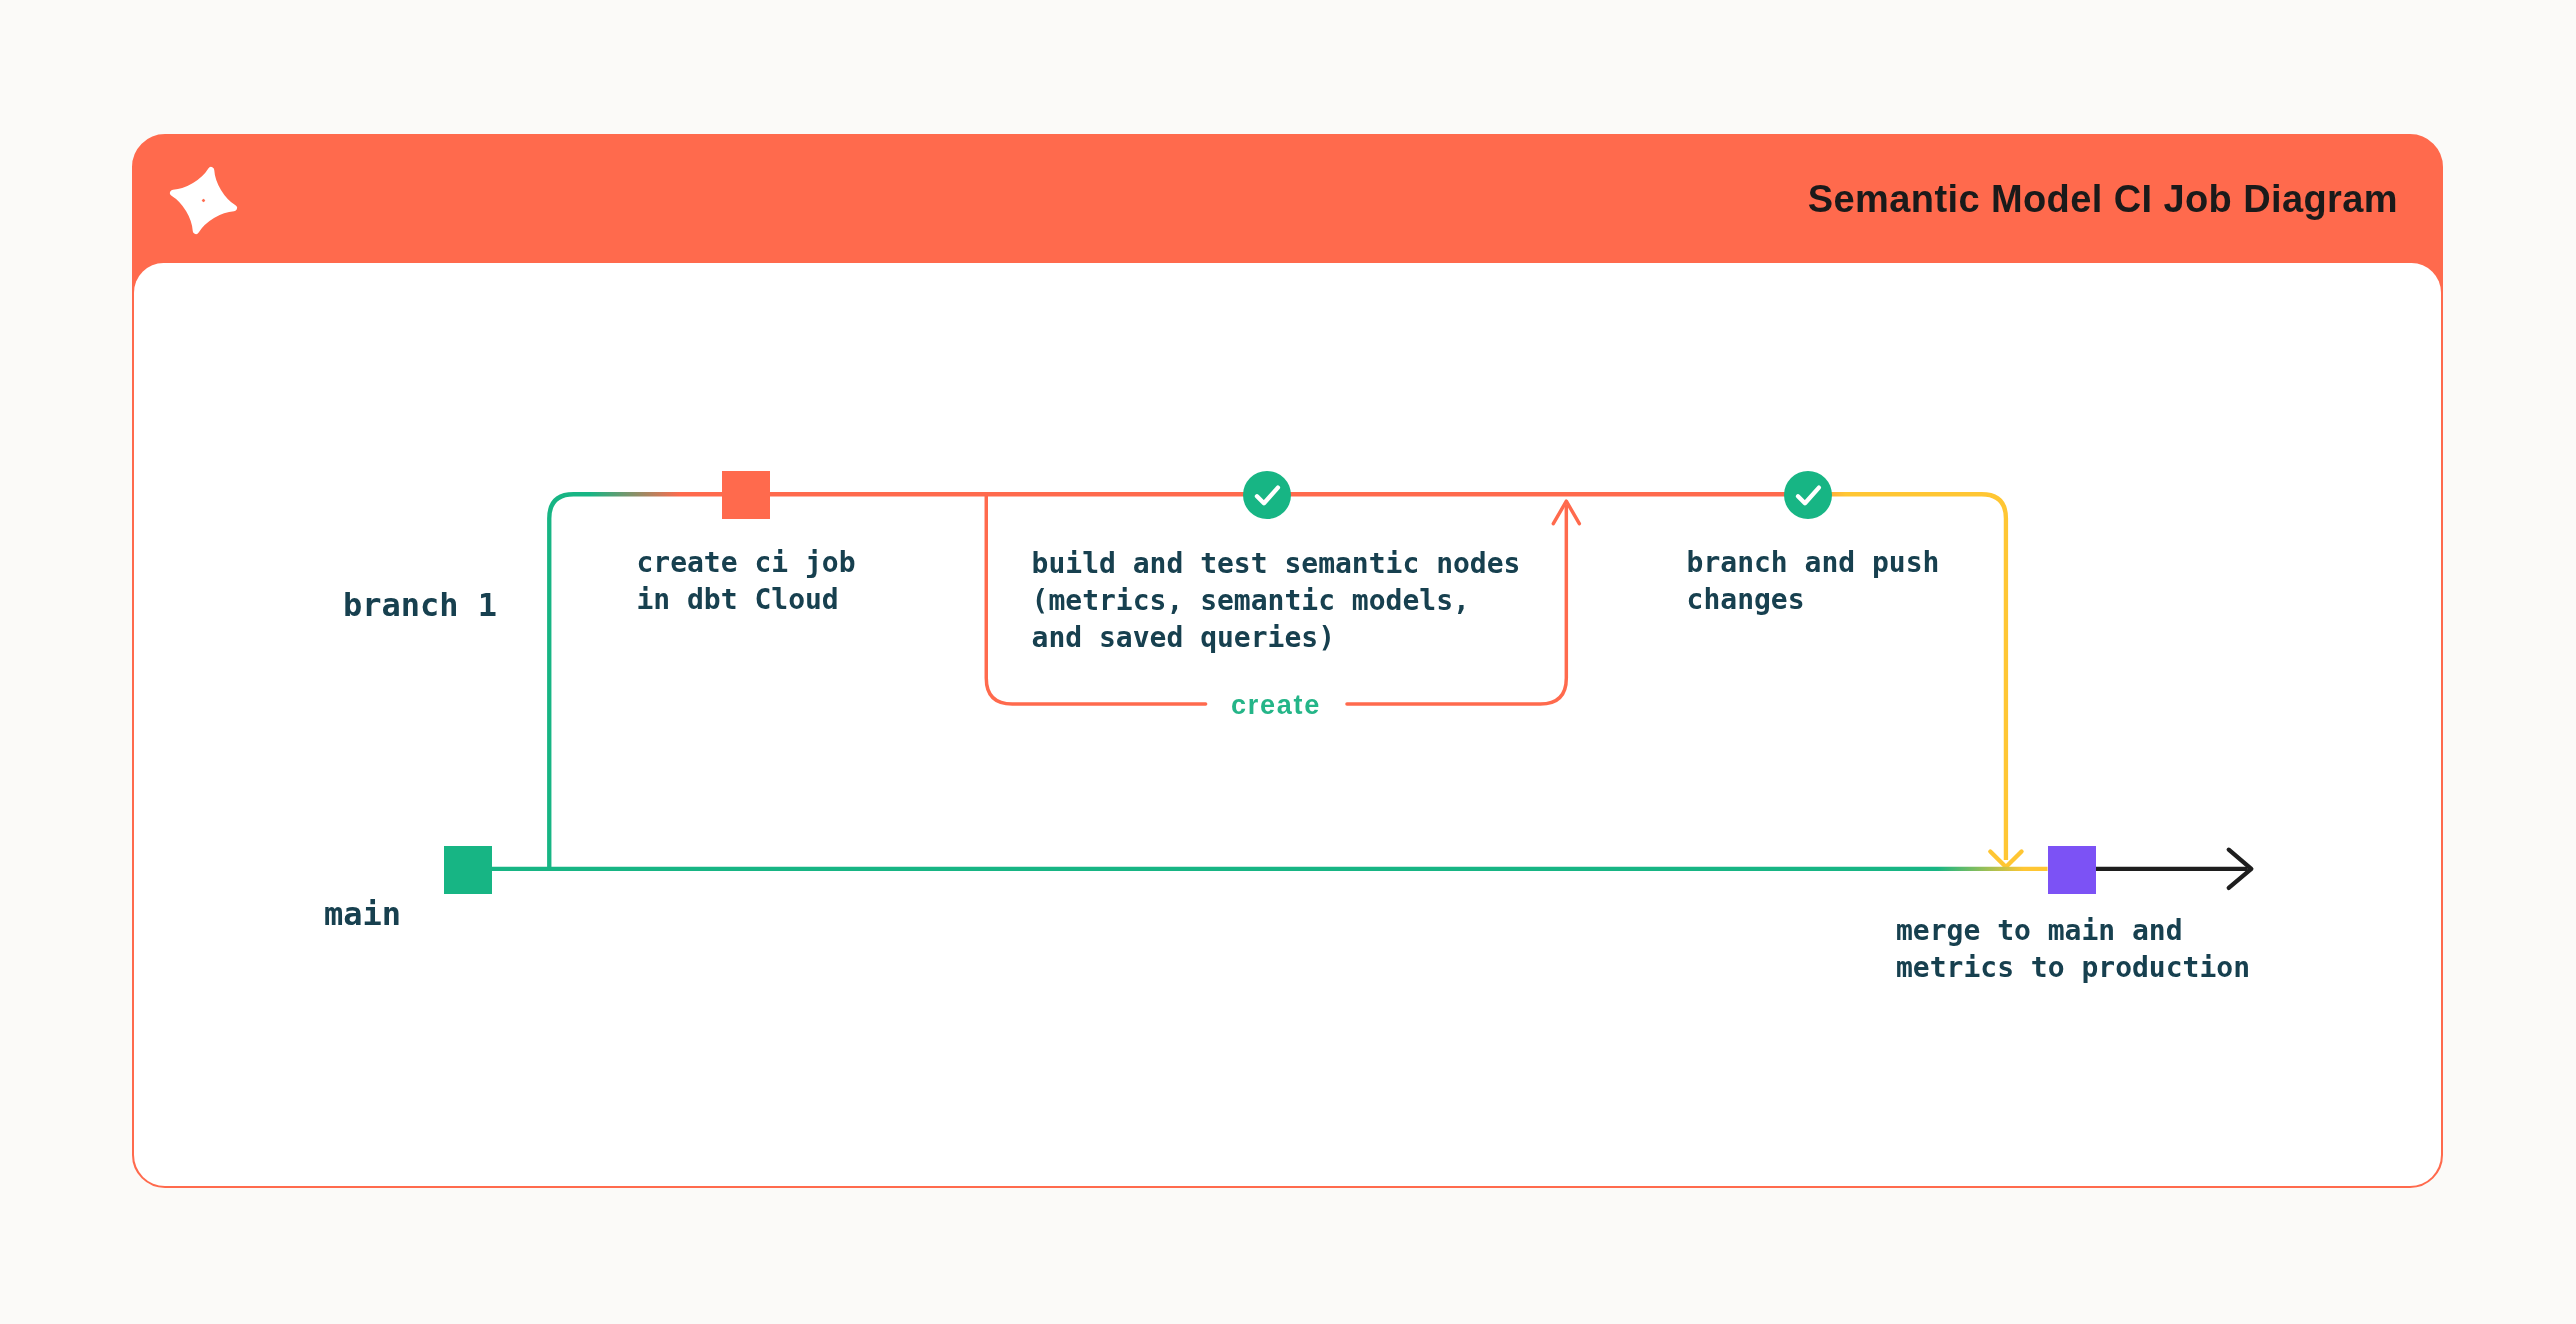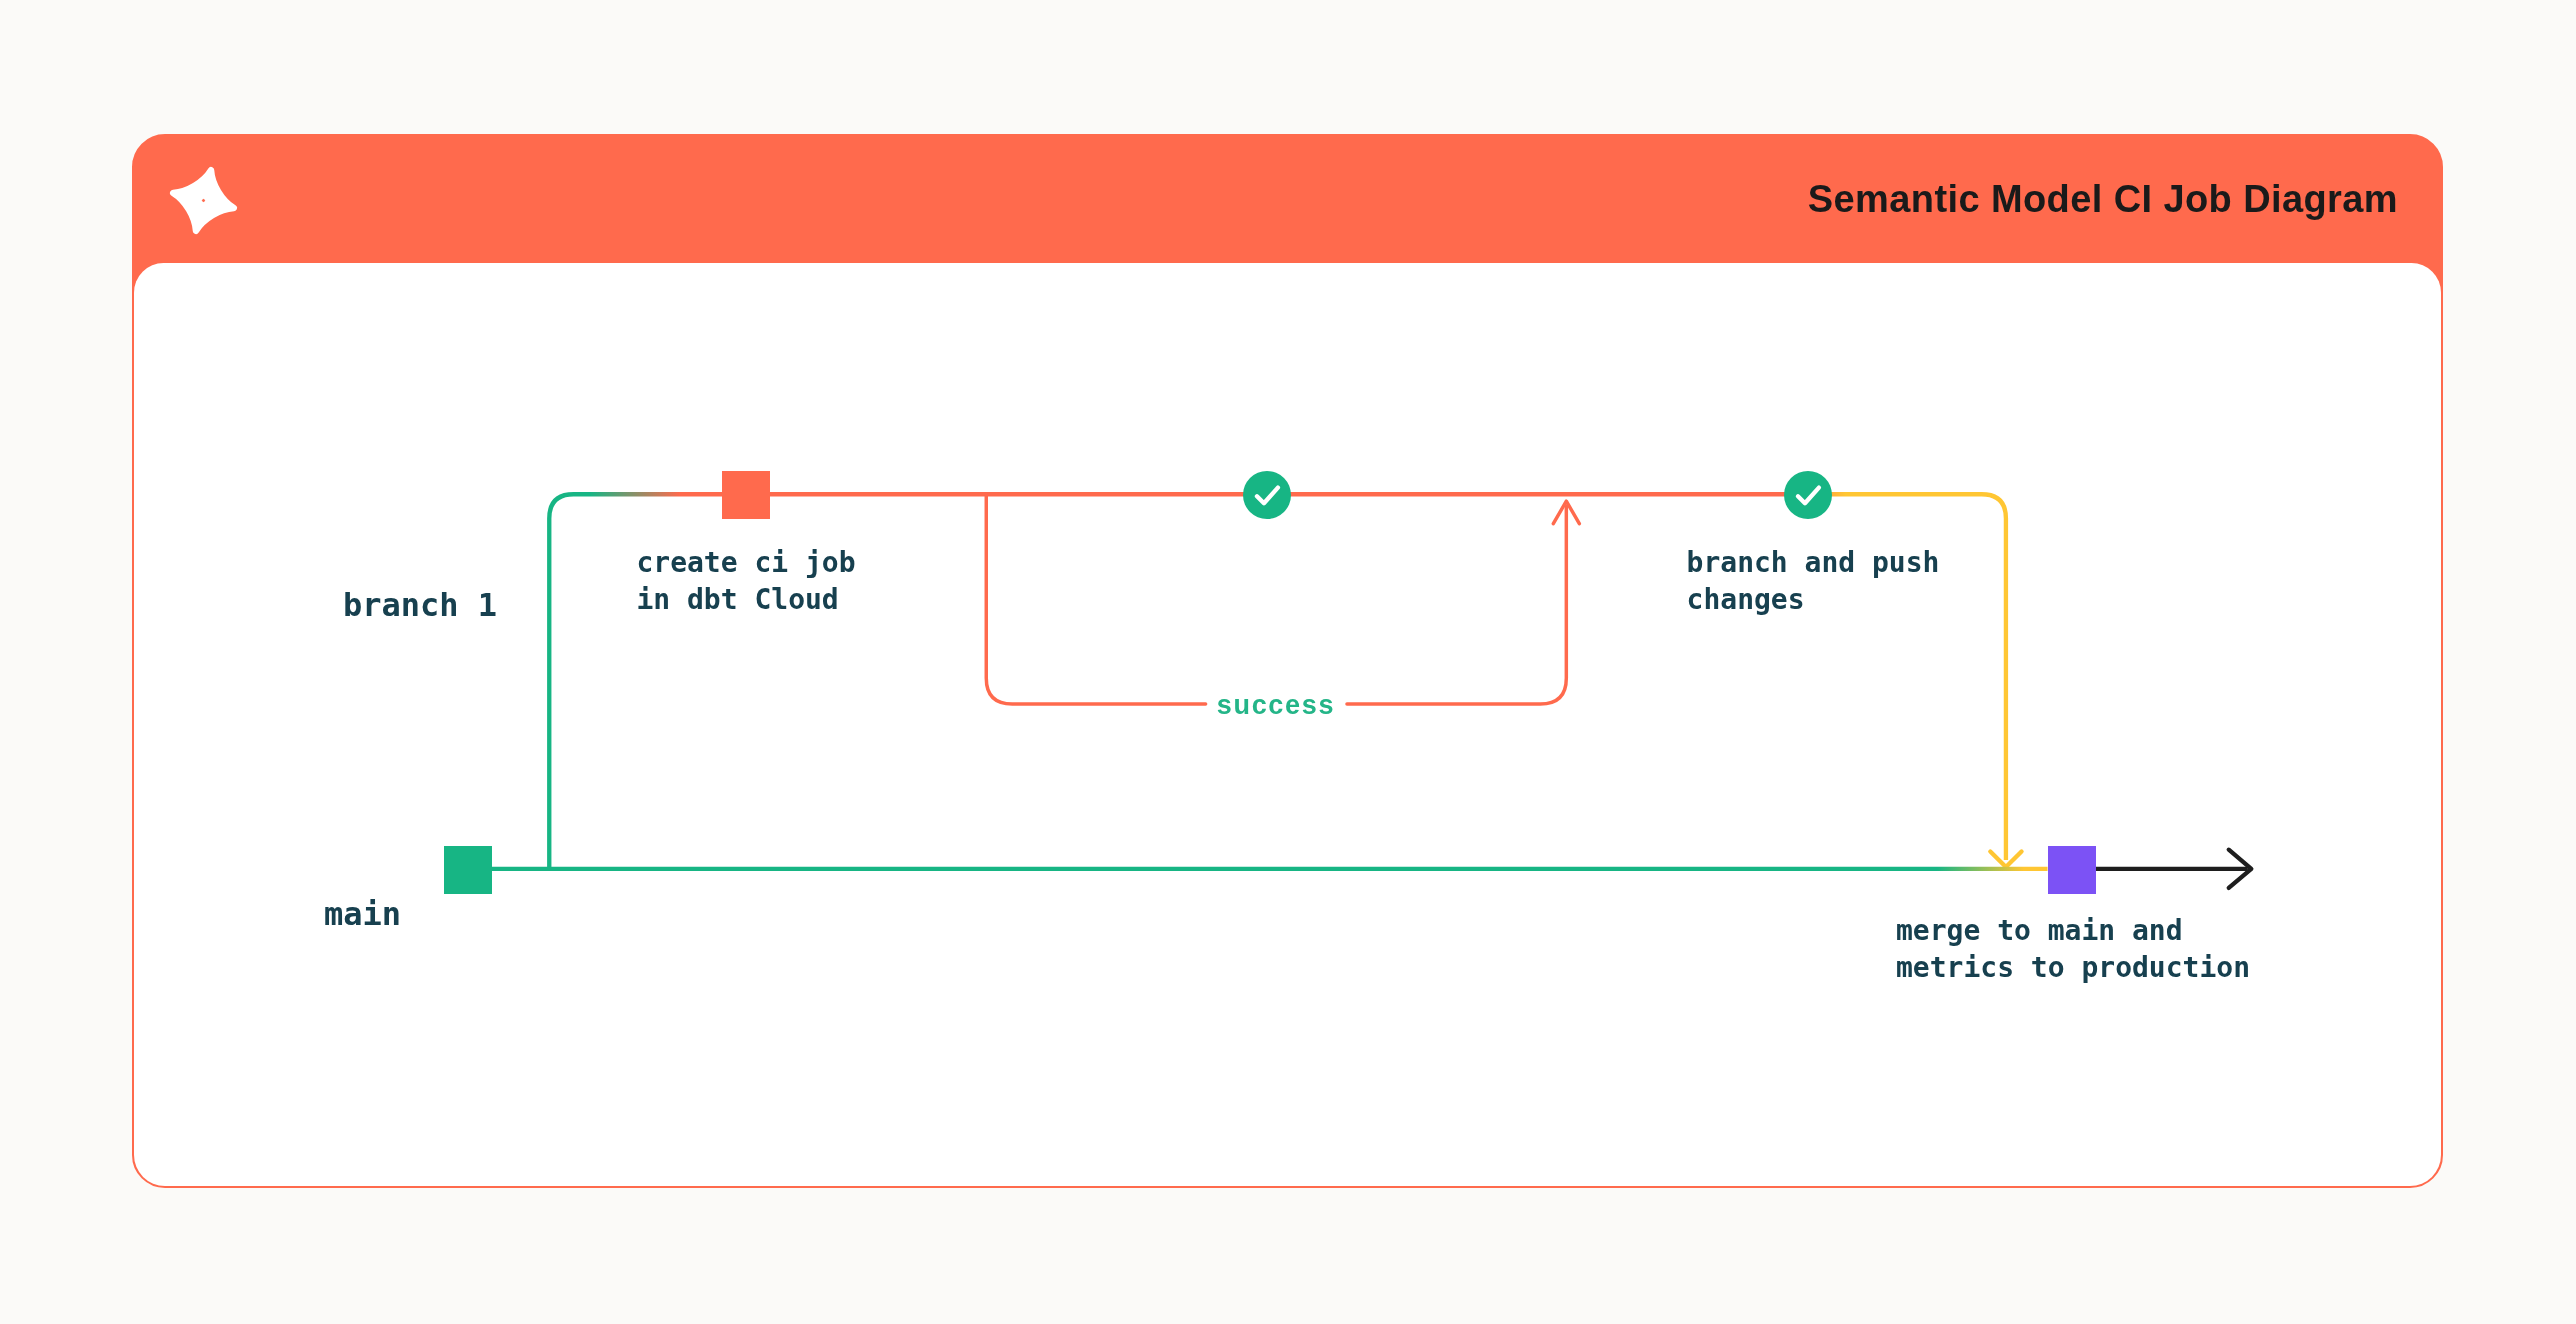--- a/index.html
+++ b/index.html
@@ -129,21 +129,24 @@
     <svg width="48" height="48" viewBox="0 0 55 55">
       <polyline points="16,29 24,37 40,19" fill="none" stroke="#FFFFFF" stroke-width="5" stroke-linecap="round" stroke-linejoin="round"></polyline>
     </svg>
   </div>
 
   <div class="sq green" style="left:444px;top:846px"></div>
   <div class="sq purple" style="left:2048px;top:846px"></div>
 
   <div class="node-label" style="left:746px;top:544px">create ci job
 in dbt Cloud</div>
+  <div class="node-label" style="left:1276px;top:545px">build and test semantic nodes
+(metrics, semantic models,
+and saved queries)</div>
   <div class="node-label" style="left:1813px;top:544px">branch and push
 changes</div>
   <div class="node-label" style="left:2073px;top:912px">merge to main and
 metrics to production</div>
 
-  <div class="loop-label" style="left:1276px;top:690px">success</div>
+  <div class="loop-label" style="left:1276px;top:690px">create</div>
 
 </div>
 
 
 </body></html>

